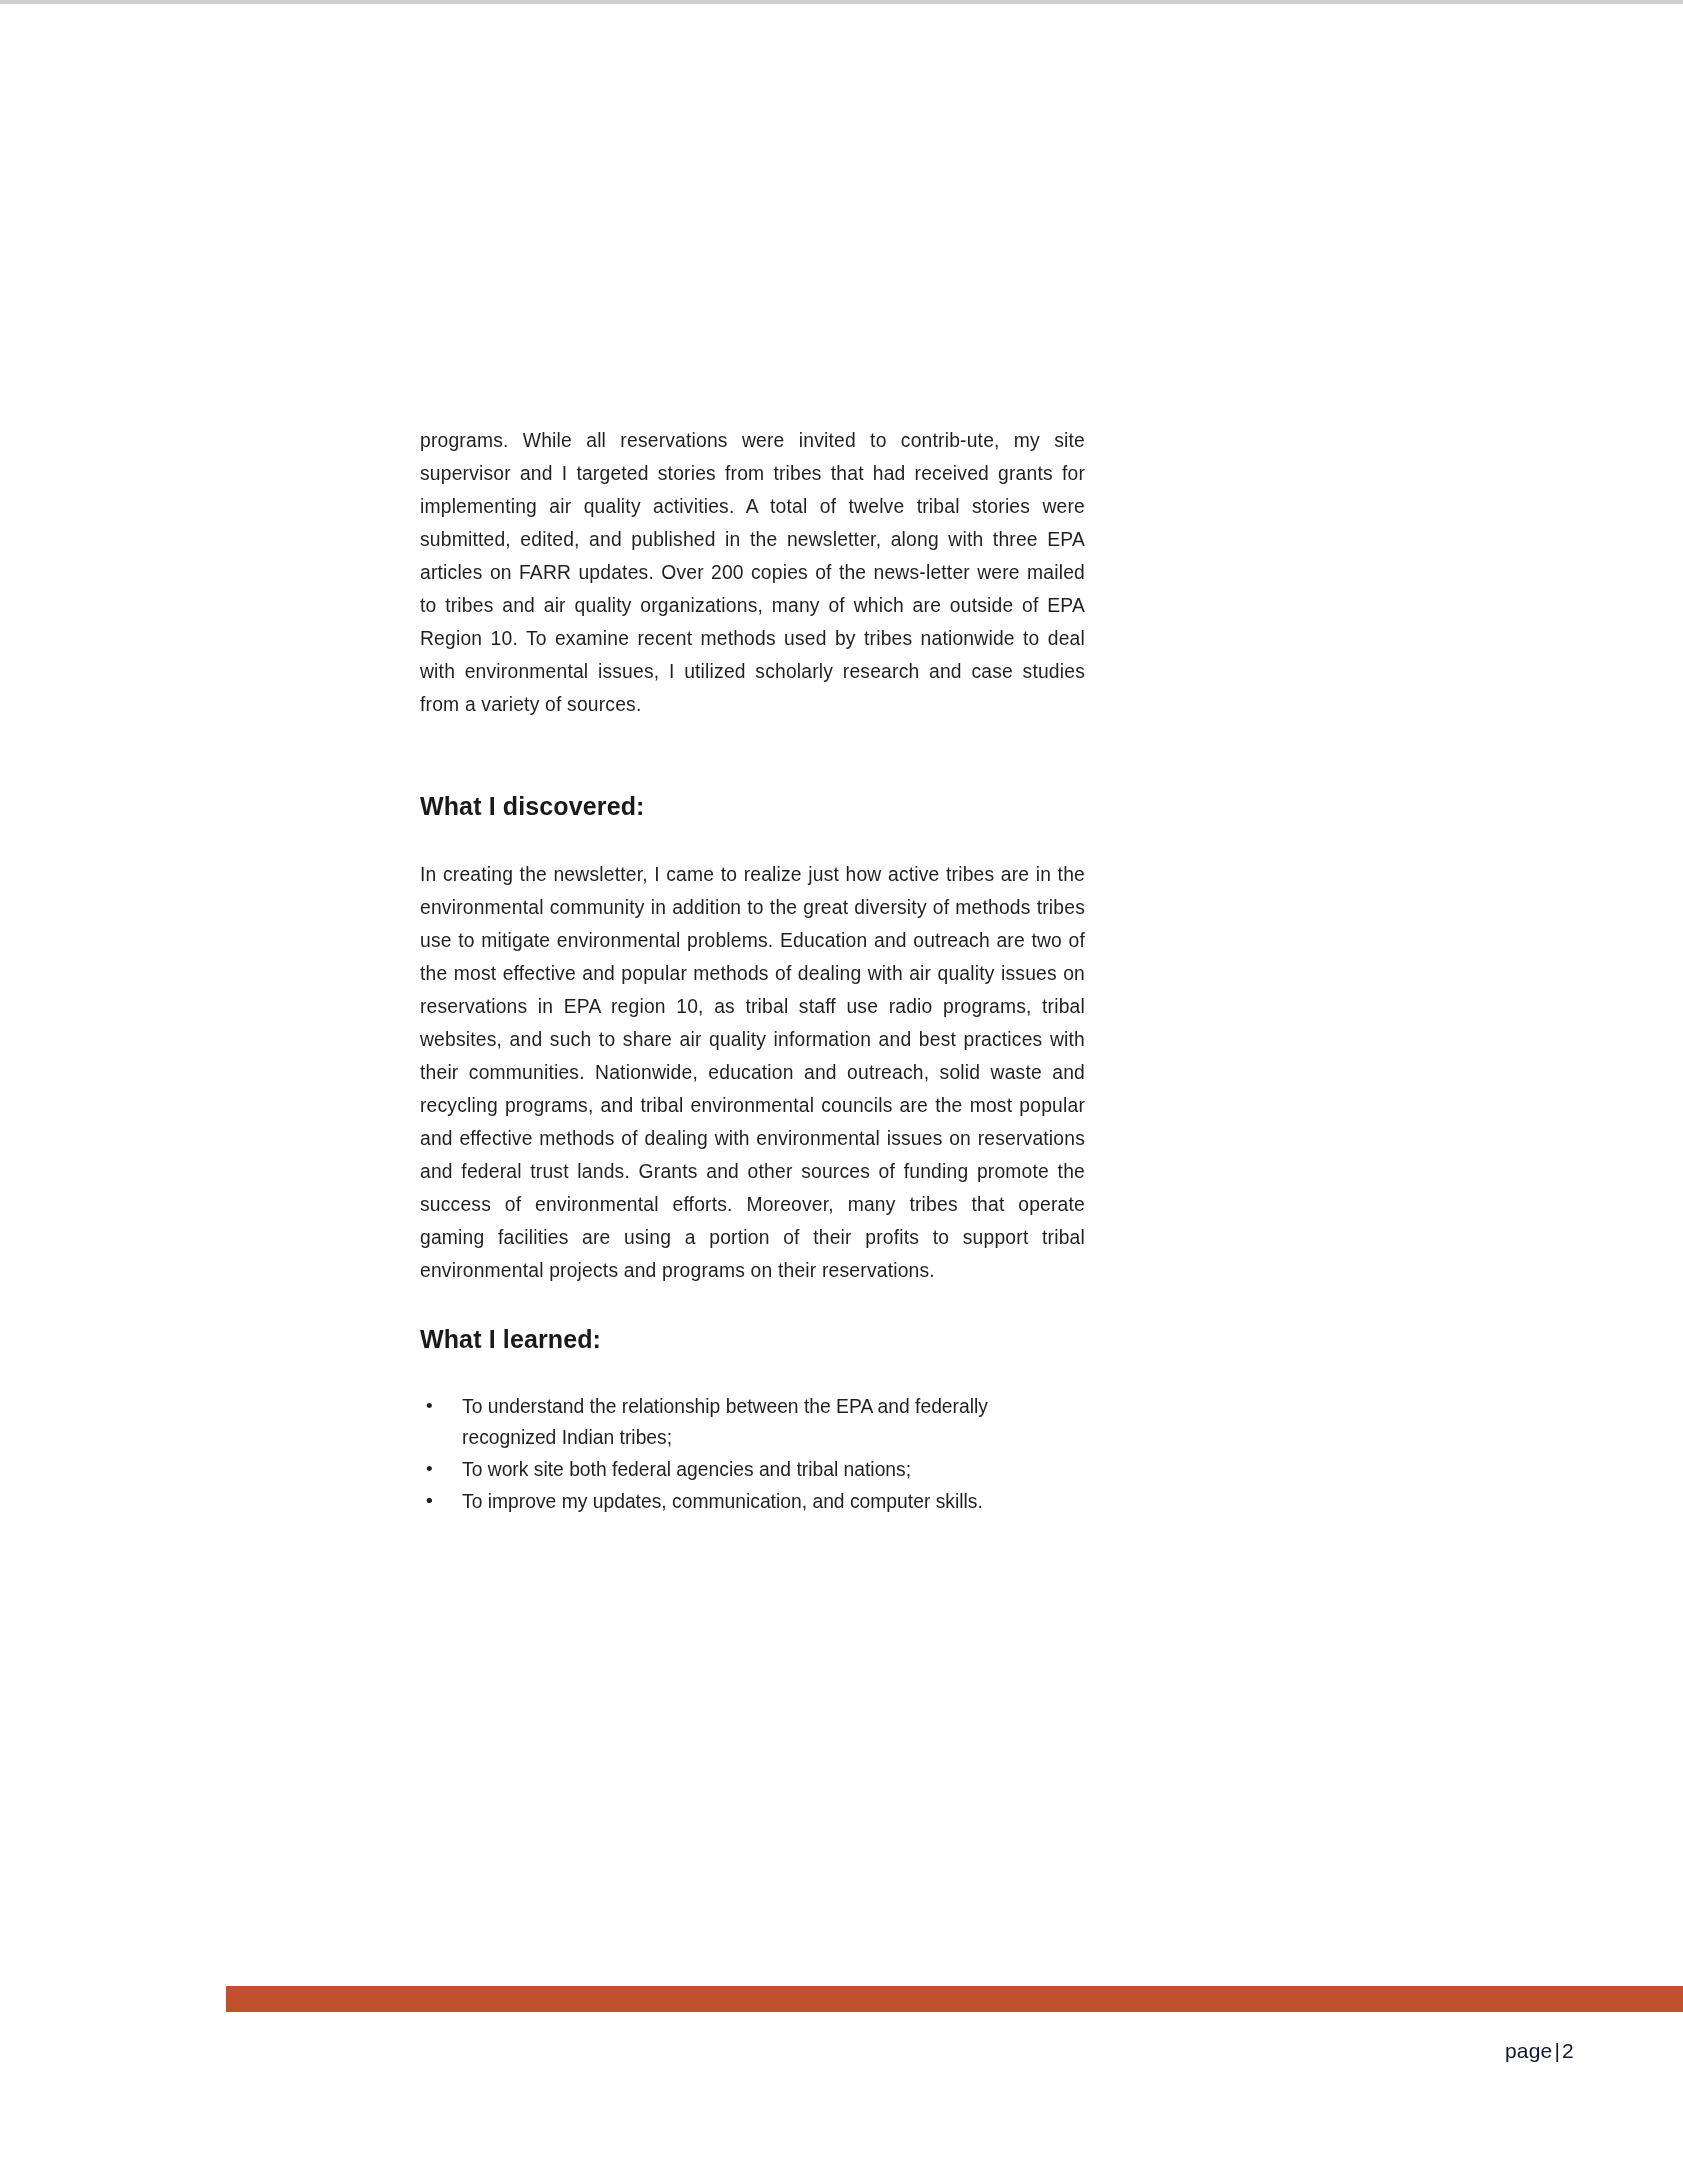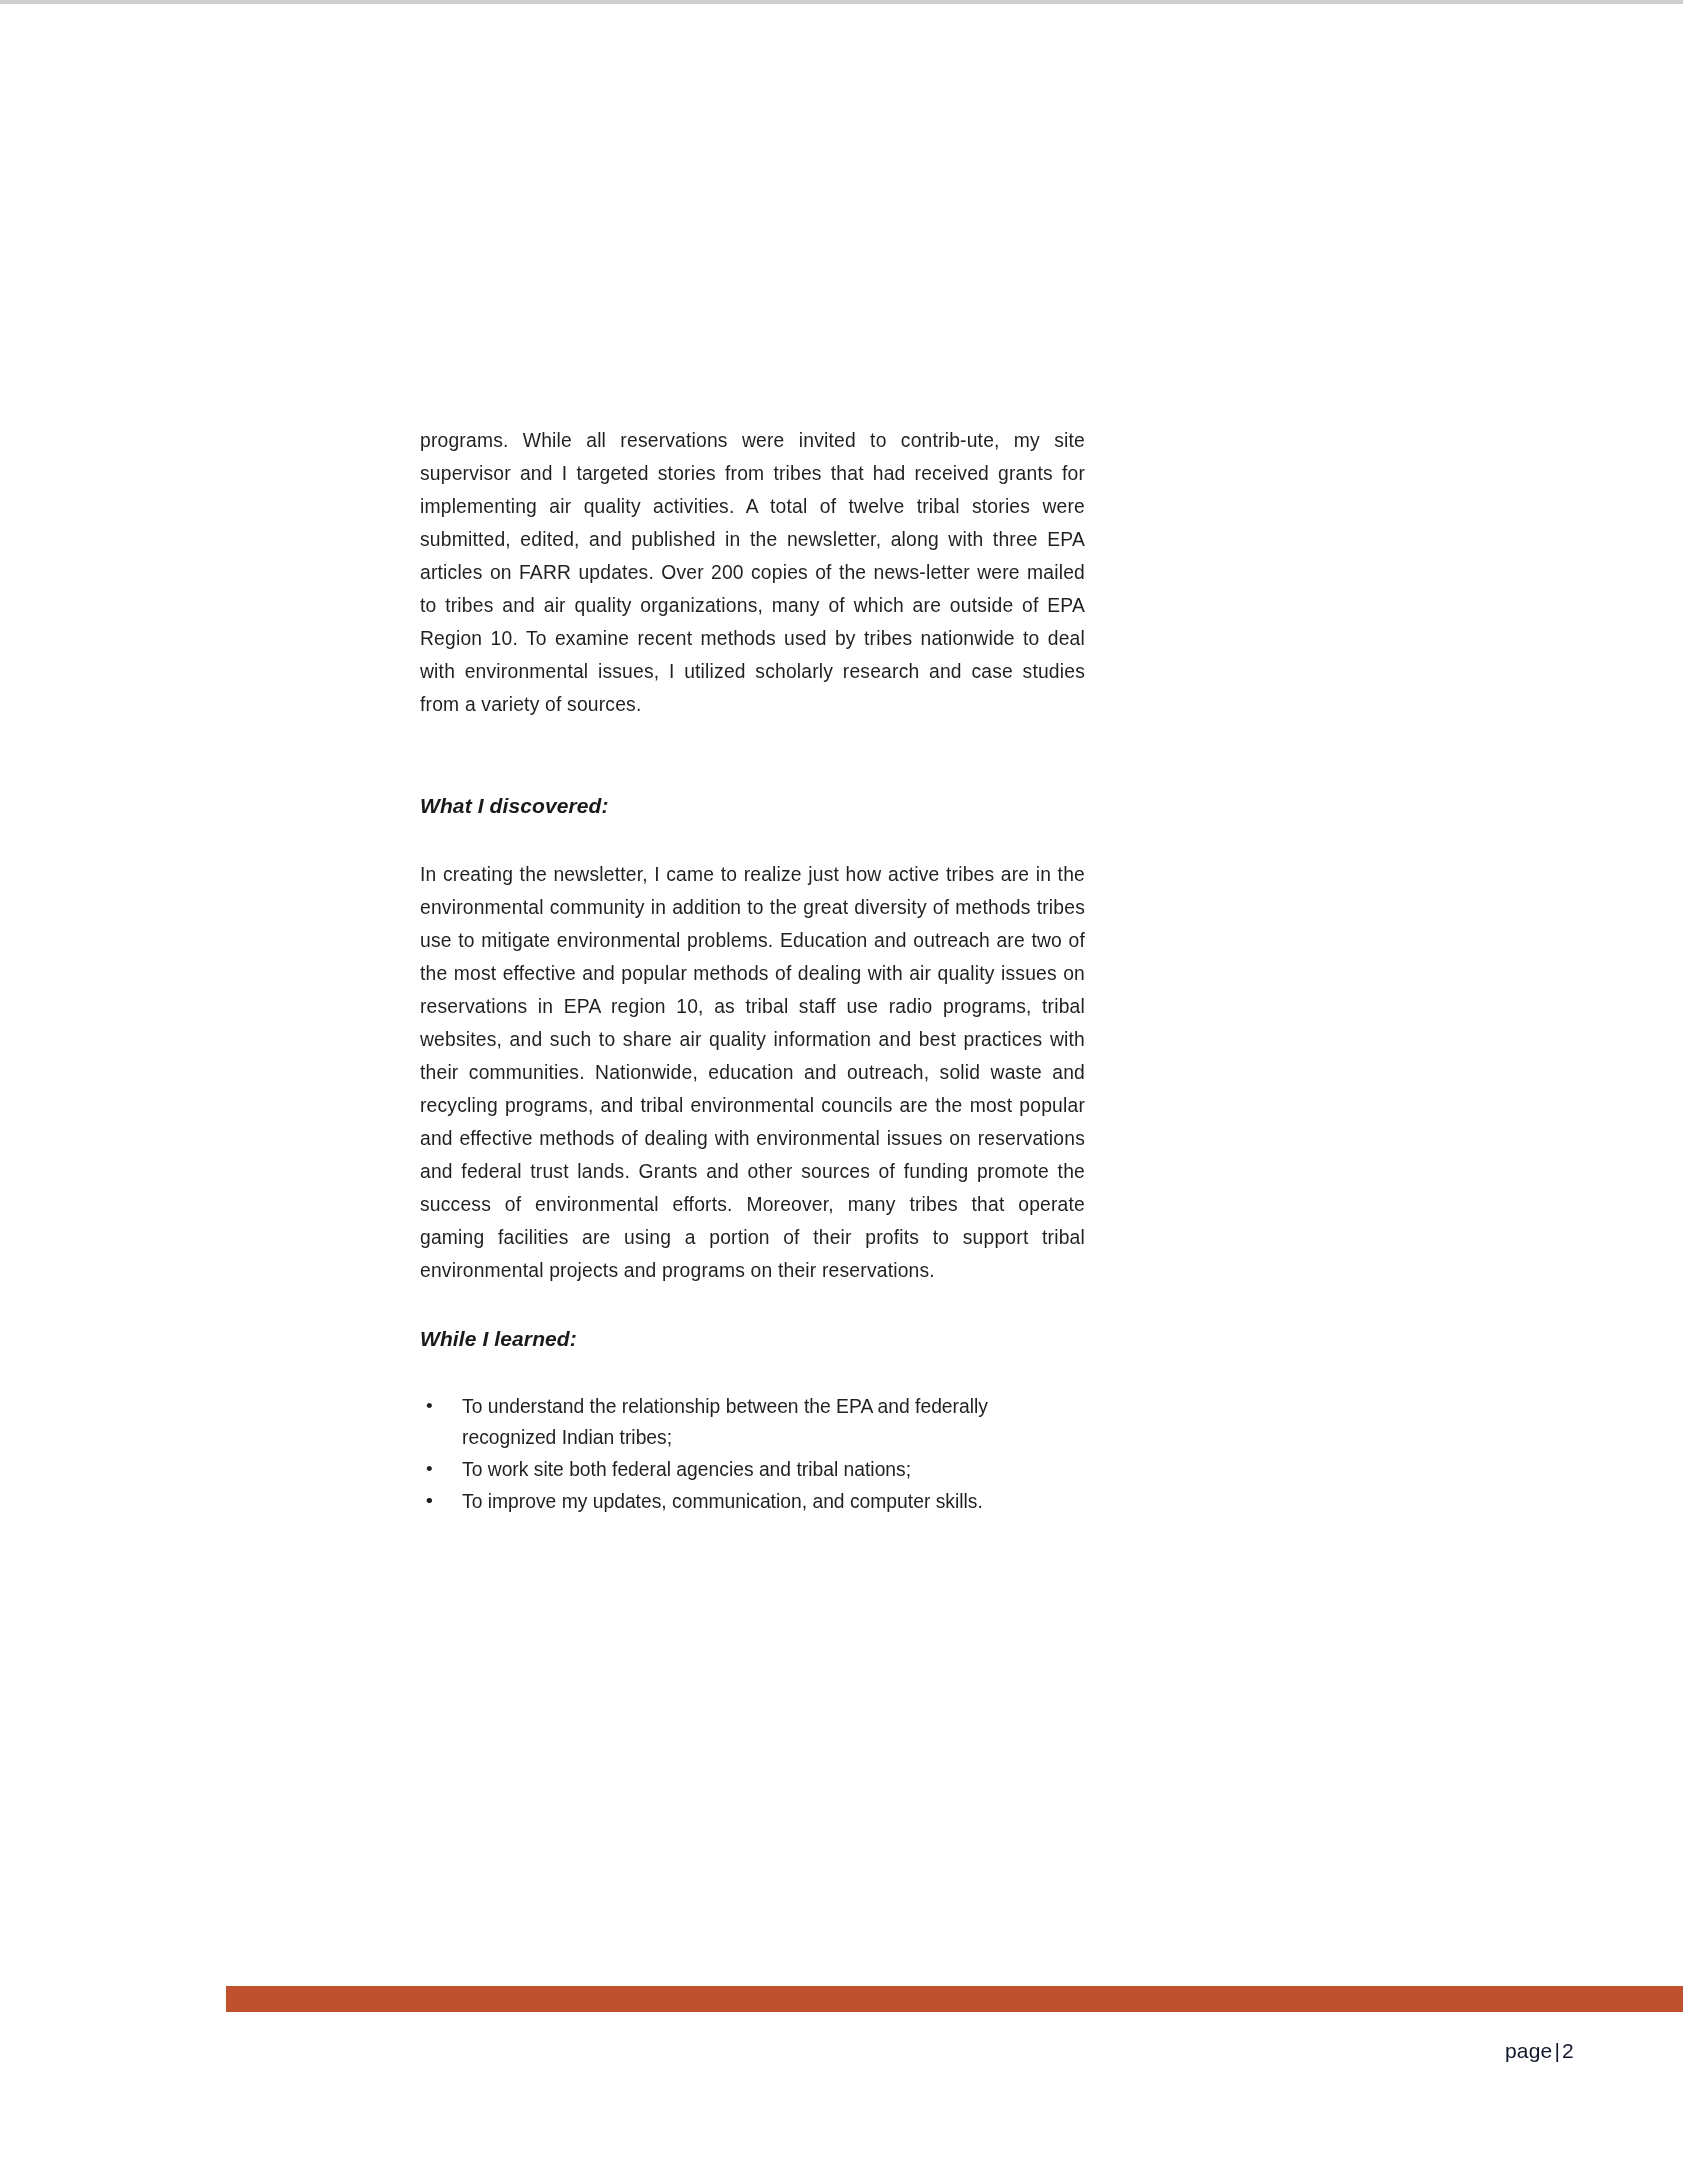--- a/index.html
+++ b/index.html
@@ -31,26 +31,25 @@
     line-height: 33px;
     color: #231f20;
     text-align: justify;
     letter-spacing: 0.01em;
     hyphens: manual;
   }
   .gap-lg { height: 71px; }
   .gap-md { height: 38px; }
   h2.section-head {
     margin: 0;
-    font-size: 21px;
+    font-size: 25px;
     line-height: 28px;
     font-weight: bold;
     color: #1a1a1a;
     letter-spacing: 0.005em;
-    font-style: italic;
   }
   ul.learn-list {
     margin: 0;
     padding: 0;
     list-style: none;
   }
   ul.learn-list li {
     position: relative;
     padding-left: 42px;
     font-size: 19.3px;
@@ -97,21 +96,21 @@
     <div class="gap-lg"></div>
 
     <h2 class="section-head">What I discovered:</h2>
 
     <div class="gap-md"></div>
 
     <p class="body-text">In creating the newsletter, I came to realize just how active tribes are in the environmental community in addition to the great diversity of methods tribes use to mitigate environmental problems. Education and outreach are two of the most effective and popular methods of dealing with air quality issues on reservations in EPA region 10, as tribal staff use radio programs, tribal websites, and such to share air quality information and best practices with their communities. Nationwide, education and outreach, solid waste and recycling programs, and tribal environmental councils are the most popular and effective methods of dealing with environmental issues on reservations and federal trust lands. Grants and other sources of funding promote the success of environmental efforts. Moreover, many tribes that operate gaming facilities are using a portion of their profits to support tribal environmental projects and programs on their reservations.</p>
 
     <div class="gap-md"></div>
 
-    <h2 class="section-head">While I learned:</h2>
+    <h2 class="section-head">What I learned:</h2>
 
     <div class="gap-md"></div>
 
     <ul class="learn-list">
       <li>
         <span class="bullet">•</span>
         <span>To understand the relationship between the EPA and federally recognized Indian tribes;</span>
       </li>
       <li>
         <span class="bullet">•</span>

